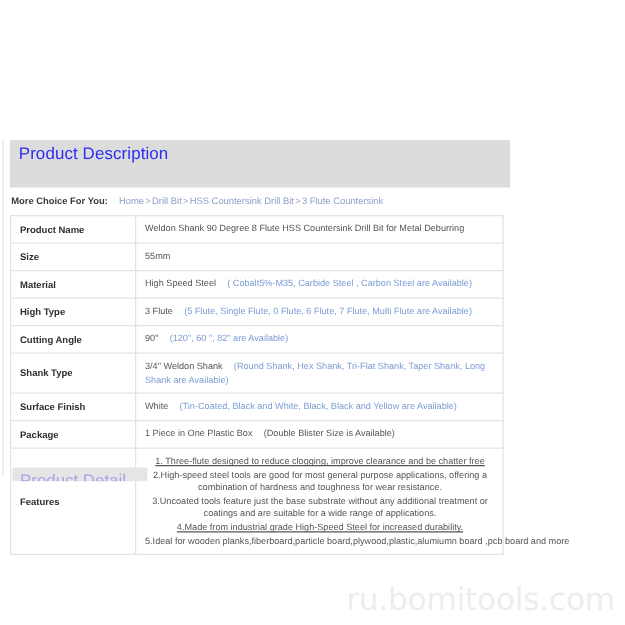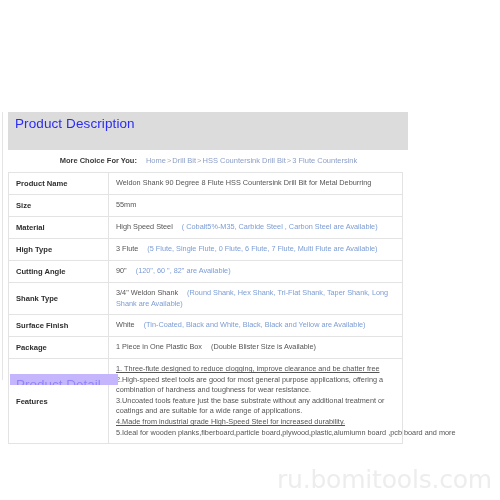--- a/index.html
+++ b/index.html
@@ -51,21 +51,20 @@
   }
 
   
   .breadcrumb-row {
     margin-top: 4px;
     height: 13px;
     line-height: 13px;
     font-size: 7.5px;
     white-space: nowrap;
     padding-left: 1px;
-    text-align: center;
   }
   .breadcrumb-label {
     font-weight: bold;
     color: #3a3a3a;
     font-size: 7.5px;
   }
   .breadcrumb-trail {
     color: #8b9ec7;
     font-size: 7.5px;
   }
@@ -112,36 +111,37 @@
     width: 9px;
   }
 
   
   .features-cell {
     line-height: 1.6;
   }
   .feature-line {
     display: block;
     white-space: nowrap;
+    text-align: center;
   }
   .feature-line.wrap {
     white-space: normal;
   }
   .feature-line.underline {
     text-decoration: underline;
   }
 
   
   .next-section {
     position: absolute;
     left: 10px;
     top: 374px;
     width: 108px;
     height: 11px;
-    background: #c4b5fd;
+    background: #e5e5e5;
     overflow: hidden;
   }
   .next-section-title {
     display: block;
     color: #2b2bf5;
     font-size: 13.5px;
     line-height: 22px;
     padding-left: 6px;
     opacity: 0.35;
   }

